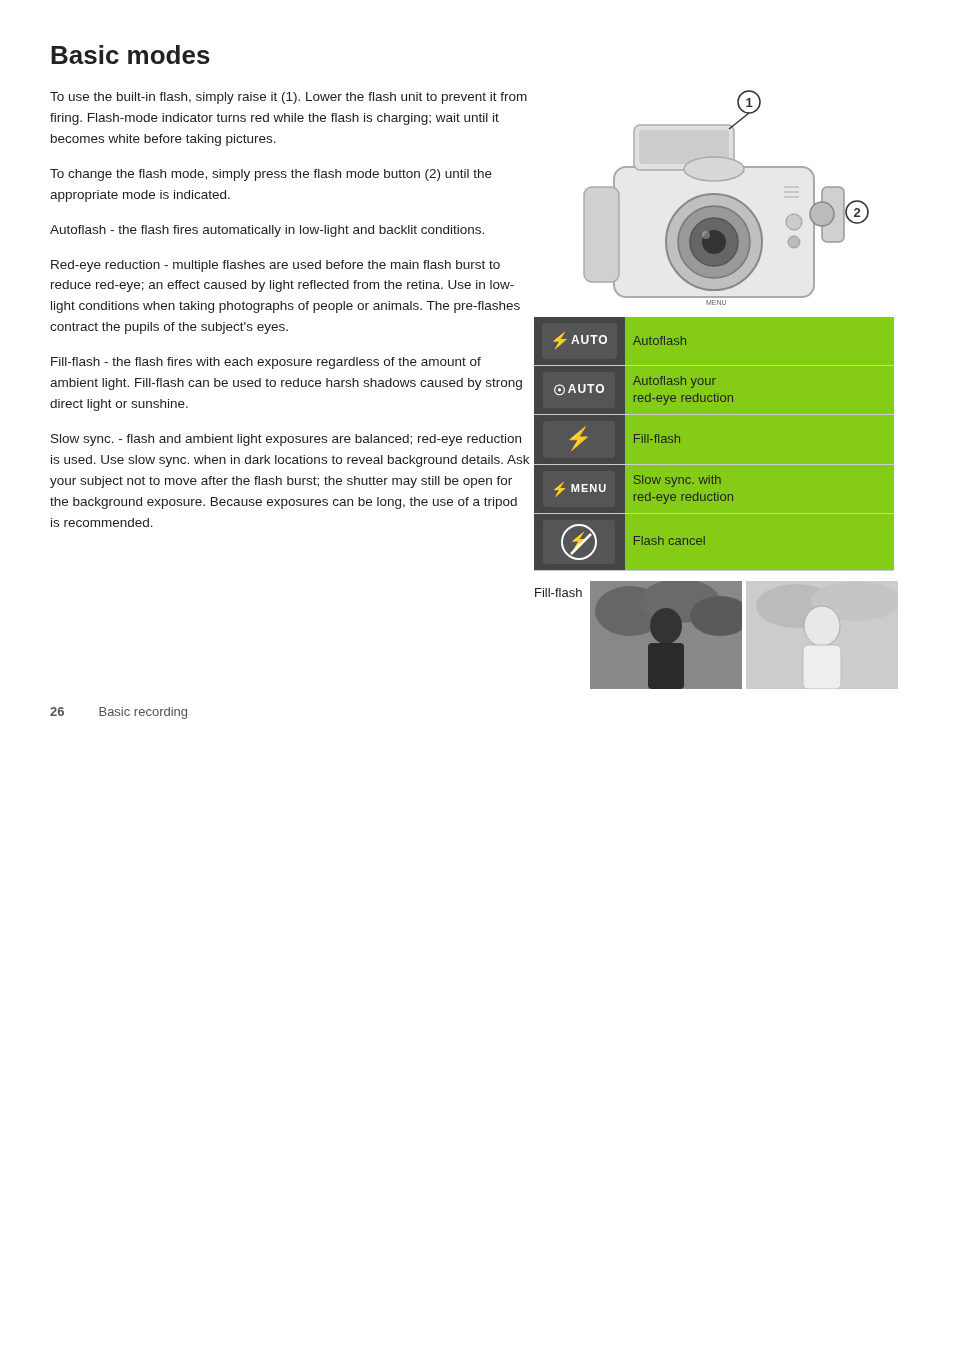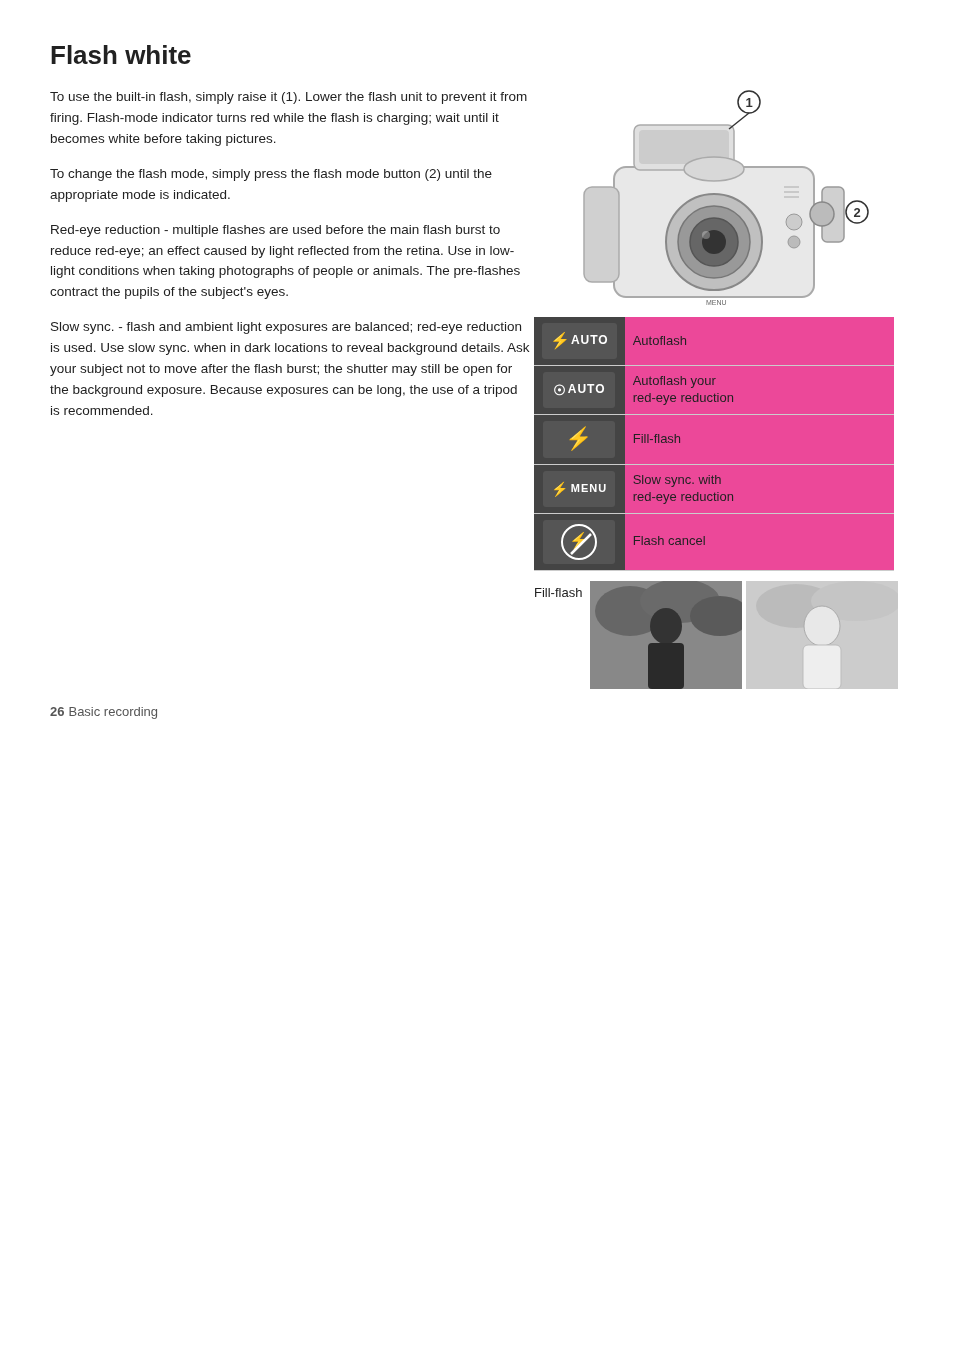--- a/index.html
+++ b/index.html
@@ -52,21 +52,21 @@
       vertical-align: middle;
       font-size: 13px;
       line-height: 1.3;
     }
     .flash-icon-cell {
       width: 90px;
       background: #444;
       text-align: center;
     }
     .flash-label-cell {
-      background: #ec4899;
+      background: #84cc16;
       padding-left: 14px;
     }
     .flash-icon-box {
       display: inline-flex;
       align-items: center;
       justify-content: center;
       background: #555;
       color: #fff;
       font-weight: bold;
       font-size: 13px;
@@ -124,45 +124,47 @@
     }
     
     .page-footer {
       position: absolute;
       bottom: 30px;
       left: 50px;
       font-size: 13px;
       color: #555;
       display: flex;
       align-items: center;
-      gap: 4px;
+      gap: 34px;
       text-align: right;
     }
     .page-number {
       font-weight: bold;
     }
     
     .camera-svg-container {
       width: 320px;
       height: 230px;
       margin: 0 auto;
     }
   </style>
 </head>
 <body>
 
 <div class="page">
-  <h1>Flash white</h1>
+  <h1>Basic modes</h1>
 
   <div class="content-area">
 
     <div class="left-column">
       <p class="para">To use the built-in flash, simply raise it (1). Lower the flash unit to prevent it from firing. Flash-mode indicator turns red while the flash is charging; wait until it becomes white before taking pictures.</p>
       <p class="para">To change the flash mode, simply press the flash mode button (2) until the appropriate mode is indicated.</p>
+      <p class="para">Autoflash - the flash fires automatically in low-light and backlit conditions.</p>
       <p class="para">Red-eye reduction - multiple flashes are used before the main flash burst to reduce red-eye; an effect caused by light reflected from the retina. Use in low-light conditions when taking photographs of people or animals. The pre-flashes contract the pupils of the subject's eyes.</p>
+      <p class="para">Fill-flash - the flash fires with each exposure regardless of the amount of ambient light. Fill-flash can be used to reduce harsh shadows caused by strong direct light or sunshine.</p>
       <p class="para">Slow sync. - flash and ambient light exposures are balanced; red-eye reduction is used. Use slow sync. when in dark locations to reveal background details. Ask your subject not to move after the flash burst; the shutter may still be open for the background exposure. Because exposures can be long, the use of a tripod is recommended.</p>
     </div>
 
     <div class="right-column">
 
       <div class="camera-svg-container">
         <svg viewBox="0 0 320 230" width="320" height="230">
 
           <rect x="60" y="80" width="200" height="130" rx="12" ry="12" fill="#e8e8e8" stroke="#aaa" stroke-width="2"></rect>
 

